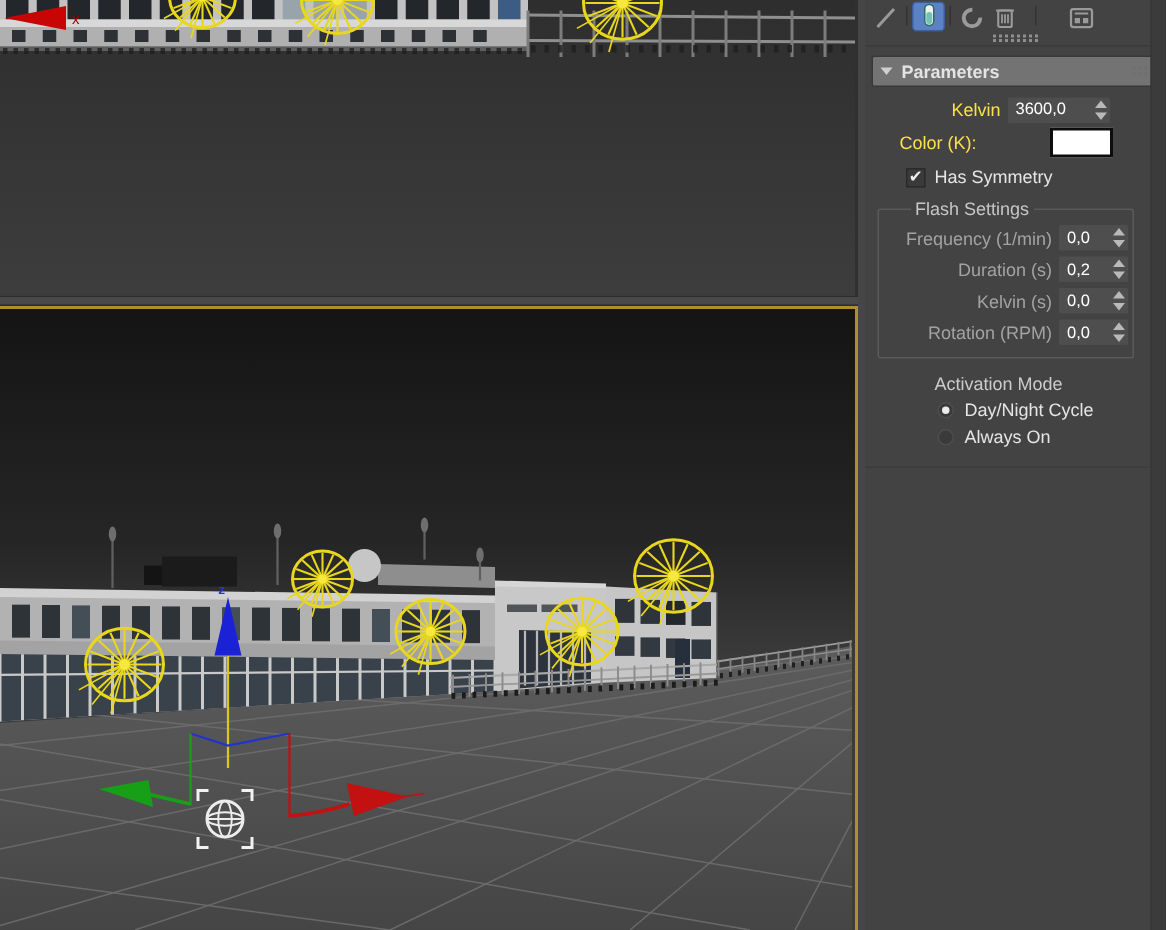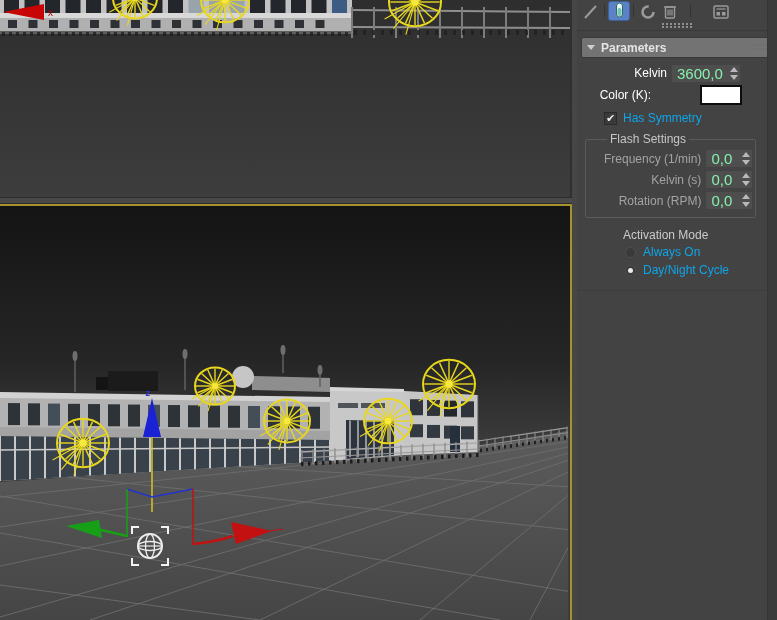--- a/index.html
+++ b/index.html
@@ -29,32 +29,32 @@
   .grip{width:30px;height:5px;border-top:2px dotted #8f8f8f;border-bottom:2px dotted #8f8f8f;box-sizing:border-box;}
   .rollout-header{margin:6px 4px 0 4px;height:19px;background:#737373;border:1px solid #383838;
                   border-radius:2px;display:flex;align-items:center;padding:0 5px;}
   .rh-arrow{width:0;height:0;border-left:4px solid transparent;border-right:4px solid transparent;
             border-top:5px solid #cfcfcf;margin-right:6px;}
   .rh-title{font-size:12px;font-weight:bold;color:#e4e4e4;flex:1;}
   .rh-grip{width:13px;height:9px;background-image:radial-gradient(#6e6e6e 1px,transparent 1.1px);
            background-size:4px 4px;}
   .prow{display:grid;grid-template-columns:1fr 68px;align-items:center;height:22px;
         margin-right:37px;}
-  .prow label{font-size:12px;color:#ffffff;text-align:right;padding-right:5px;white-space:nowrap;}
+  .prow label{font-size:12px;color:#fde047;text-align:right;padding-right:5px;white-space:nowrap;}
   .spinfield{height:17px;background:#4e4e4e;border-radius:1px;display:flex;align-items:center;}
-  .spinfield .val{flex:1;font-size:15px;color:#86efac;padding-left:5px;}
+  .spinfield .val{flex:1;font-size:11px;color:#ffffff;padding-left:5px;}
   .spinner{width:13px;height:15px;display:flex;flex-direction:column;align-items:center;justify-content:center;gap:3px;}
   .sp-up{width:0;height:0;border-left:4px solid transparent;border-right:4px solid transparent;border-bottom:5px solid #b9b9b9;}
   .sp-dn{width:0;height:0;border-left:4px solid transparent;border-right:4px solid transparent;border-top:5px solid #b9b9b9;}
   .prow.colorrow{grid-template-columns:1fr 40px;gap:44px;}
   .swatch{width:38px;height:16px;background:#ffffff;border:2px solid #0d0d0d;}
   .checkrow{display:flex;align-items:center;height:20px;margin:2px 0 0 27px;}
   .checkbox{width:11px;height:11px;background:#3a3a3a;border:1px solid #2a2a2a;position:relative;
             margin-right:6px;color:#ececec;font-size:11px;line-height:10px;text-align:center;}
-  .checkrow label,.radiorow label{font-size:12px;color:#0ea5e9;}
+  .checkrow label,.radiorow label{font-size:12px;color:#e5e5e5;}
   fieldset.group{margin:4px 28px 0 8px;border:1px solid #5a5a5a;border-radius:2px;
                  padding:2px 2px 6px 18px;}
   fieldset.group legend{font-size:12px;color:#c6c6c6;padding:0 3px;margin-left:3px;}
   .frow{display:grid;grid-template-columns:1fr 46px;align-items:center;height:21px;margin-right:1px;}
   .frow label{font-size:12px;color:#a3a3a3;text-align:right;padding-right:5px;white-space:nowrap;}
   .actmode{margin-top:10px;}
   .am-title{font-size:12px;color:#cbcbcb;margin-left:46px;}
   .radiorow{display:flex;align-items:center;height:16px;margin:2px 0 0 48px;}
   .radio{width:11px;height:11px;border-radius:50%;background:#3a3a3a;border:1px solid #4e4e4e;
          margin-right:7px;position:relative;box-sizing:border-box;}
@@ -671,20 +671,30 @@
           <label>Frequency (1/min)</label>
           <div class="spinfield">
             <span class="val">0,0</span>
             <span class="spinner">
                 <i class="sp-up"></i>
                 <i class="sp-dn"></i>
               </span>
           </div>
         </div>
         <div class="frow">
+          <label>Duration (s)</label>
+          <div class="spinfield">
+            <span class="val">0,2</span>
+            <span class="spinner">
+                <i class="sp-up"></i>
+                <i class="sp-dn"></i>
+              </span>
+          </div>
+        </div>
+        <div class="frow">
           <label>Kelvin (s)</label>
           <div class="spinfield">
             <span class="val">0,0</span>
             <span class="spinner">
                 <i class="sp-up"></i>
                 <i class="sp-dn"></i>
               </span>
           </div>
         </div>
         <div class="frow">
@@ -695,27 +705,27 @@
                 <i class="sp-up"></i>
                 <i class="sp-dn"></i>
               </span>
           </div>
         </div>
       </fieldset>
 
       <div class="actmode">
         <div class="am-title">Activation Mode</div>
         <div class="radiorow">
+          <span class="radio selected"></span>
+          <label>Day/Night Cycle</label>
+        </div>
+        <div class="radiorow">
           <span class="radio"></span>
           <label>Always On</label>
         </div>
-        <div class="radiorow">
-          <span class="radio selected"></span>
-          <label>Day/Night Cycle</label>
-        </div>
       </div>
 
       <div class="rollout-end"></div>
     </div>
 
     <div id="scrollstrip"></div>
   </div>
 </div>
 
 </body></html>

